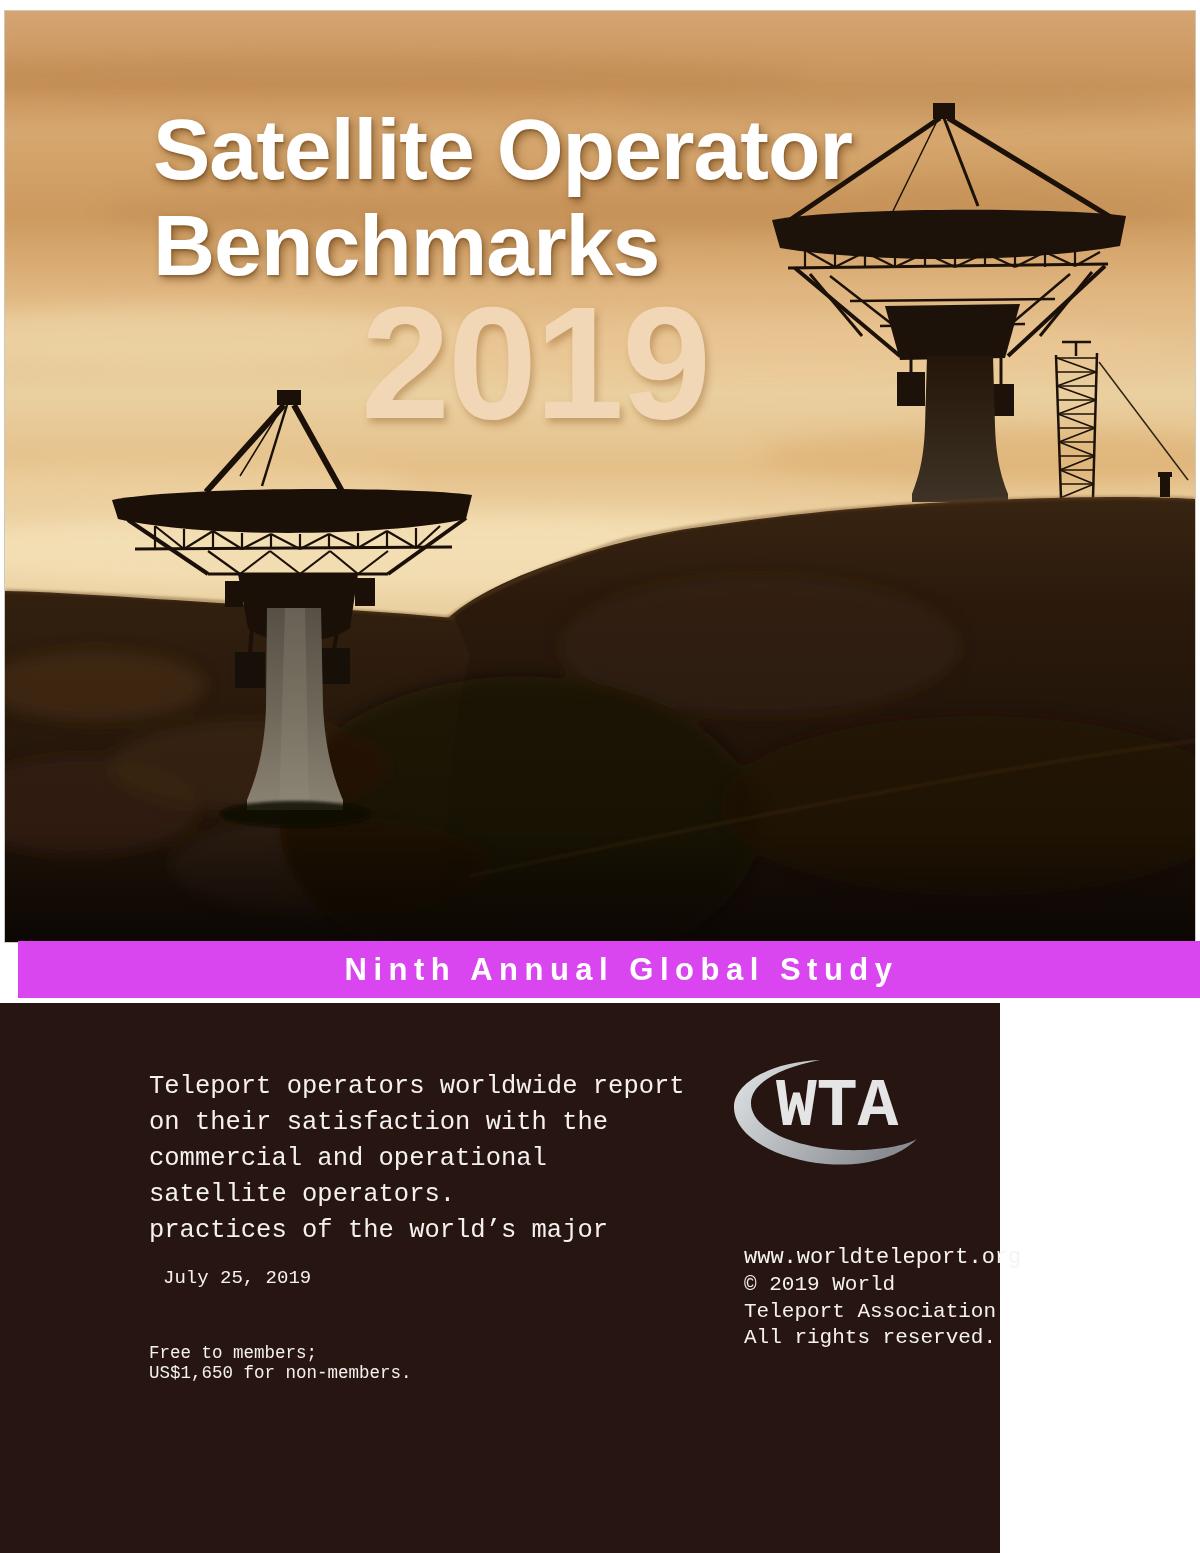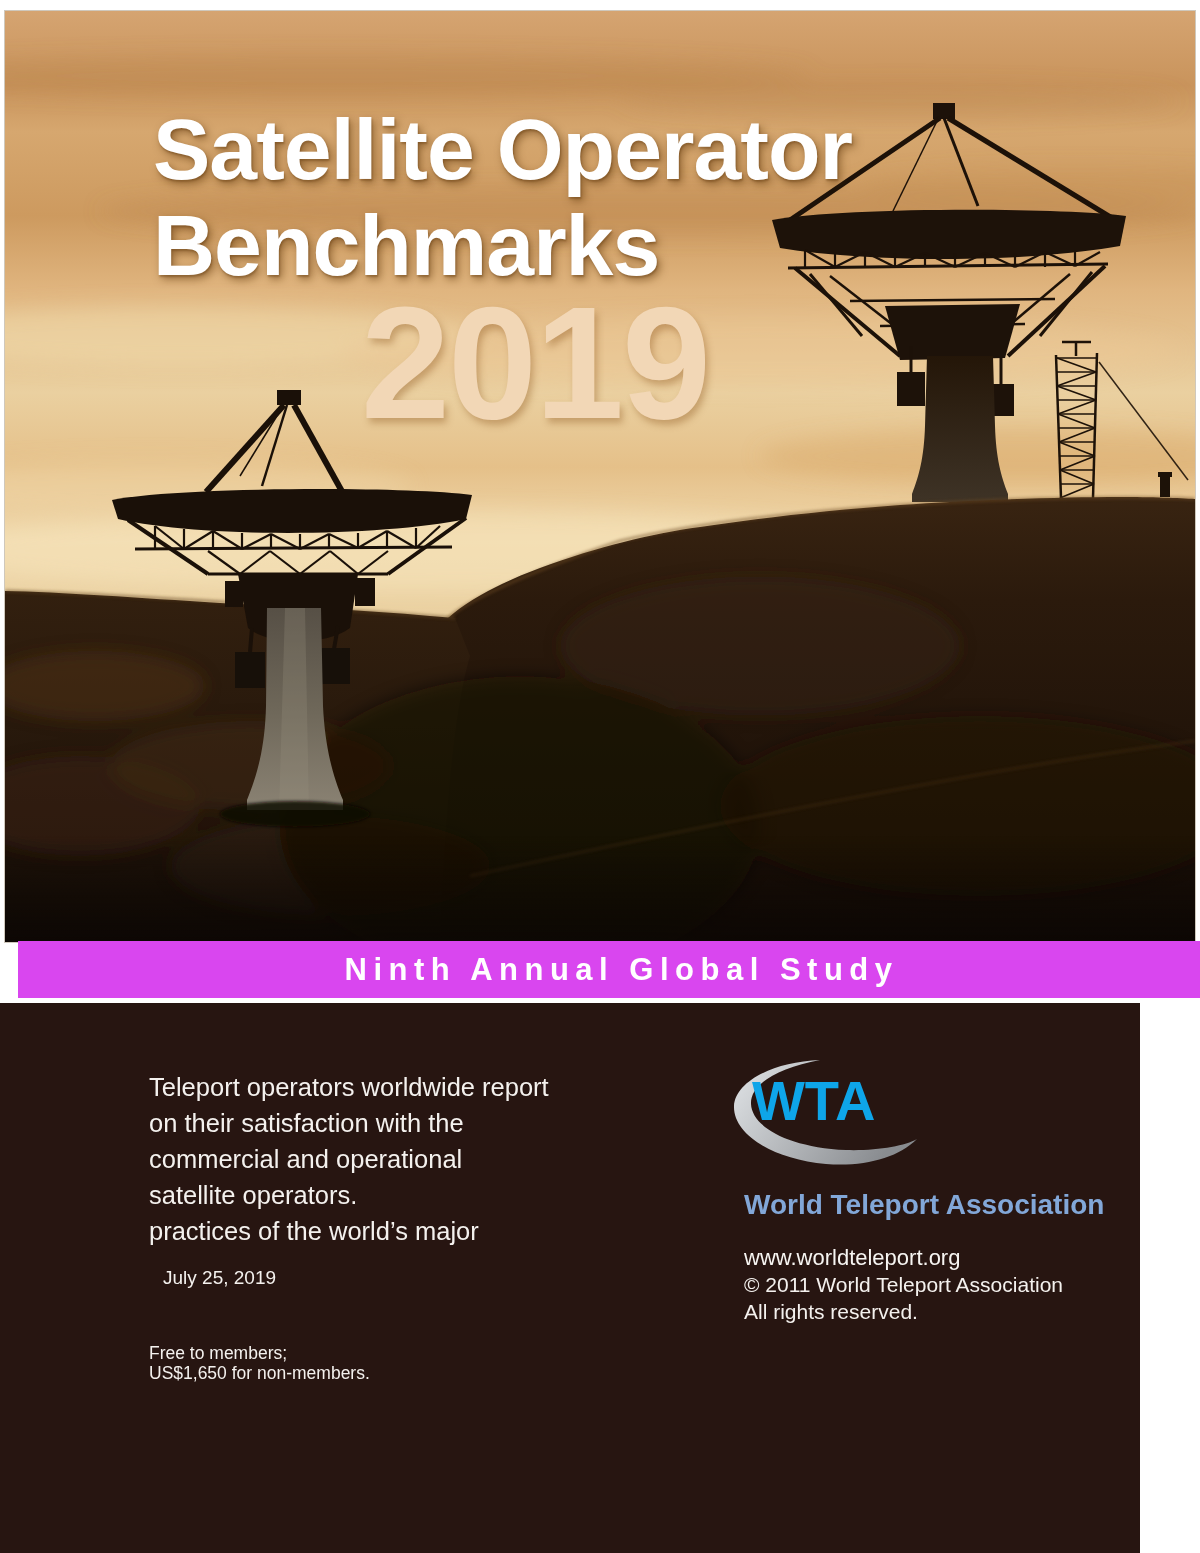--- a/index.html
+++ b/index.html
@@ -26,31 +26,31 @@
   }
   .banner{
     position:absolute;left:18px;top:941px;width:1200px;height:57px;
     background:#d946ef;display:flex;align-items:center;justify-content:center;
   }
   .banner span{
     color:#ffffff;font-size:31px;font-weight:bold;letter-spacing:6.5px;
     padding-left:7px;white-space:nowrap;
   }
   .footer{
-    position:absolute;left:0;top:1003px;width:1140px;height:550px;
-    background:#271511;color:#f3efec;
+    position:absolute;left:0;top:1003px;width:1000px;height:550px;
+    background:#271511;color:#f3efec;font-family:Liberation Mono, monospace;
   }
   .footer .abs{position:absolute;}
   .desc{left:149px;top:66px;font-size:25.5px;line-height:36px;color:#f4f1ee;}
   .date{left:163px;top:264px;font-size:19px;color:#f4f1ee;}
   .pricing{left:149px;top:315px;font-size:17.5px;line-height:20px;color:#f4f1ee;margin-top:25px;}
   .wta-swoosh{left:728px;top:51px;width:200px;height:120px;}
   .wta-word{
-    left:752px;top:70px;font-size:56px;font-weight:bold;line-height:1;
-    color:#0ea5e9;letter-spacing:0px;white-space:nowrap;
+    left:776px;top:70px;font-size:68px;font-weight:bold;line-height:1;
+    color:#e5e5e5;letter-spacing:0px;white-space:nowrap;
   }
   .pub-name{left:744px;top:186px;font-size:28px;font-weight:bold;color:#82a7d8;white-space:nowrap;}
   .pub-site{left:744px;top:223px;font-size:22px;color:#f7f5f2;white-space:nowrap;margin-top:19px;}
   .pub-copy{left:744px;top:269px;font-size:21px;line-height:26.5px;color:#f4f1ee;}
 </style>
 </head>
 <body>
 
 <div class="photo">
   <svg viewBox="5 5 1190 931" preserveAspectRatio="none">
@@ -297,20 +297,19 @@
     <defs>
       <linearGradient id="silver" x1="20" y1="20" x2="150" y2="110" gradientUnits="userSpaceOnUse">
         <stop offset="0" stop-color="#d8dbde"></stop>
         <stop offset="1" stop-color="#898c90"></stop>
       </linearGradient>
     </defs>
     <path d="M92,6 C44,8 7,28 6,52 C5,80 44,105 98,110 C136,113 170,104 189,85 C177,92 148,97 118,96 C58,93 24,72 23,50 C22,30 50,14 92,6 Z" fill="url(#silver)"></path>
   </svg>
   <div class="abs wta-word">WTA</div>
 
-  <div class="abs pub-name">World Teleport Association</div>
   <div class="abs pub-site">www.worldteleport.org</div>
 
   <div class="abs pub-copy">
-    <div>© 2011 World Teleport Association</div>
+    <div>© 2019 World Teleport Association</div>
     <div>All rights reserved.</div>
   </div>
 </div>
 
 </body></html>

